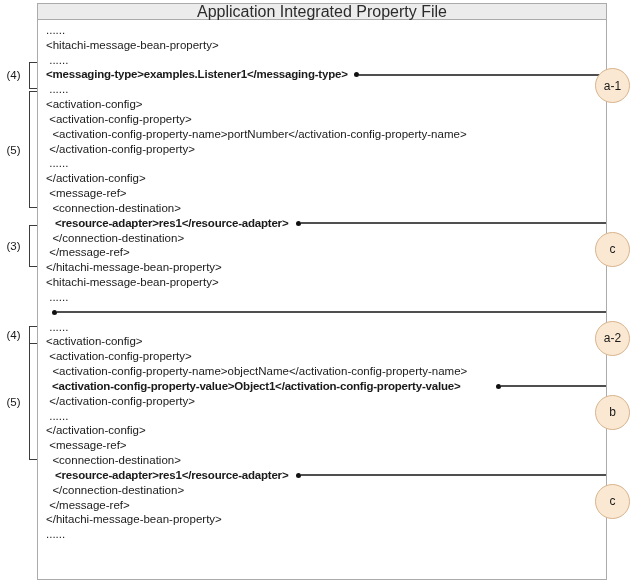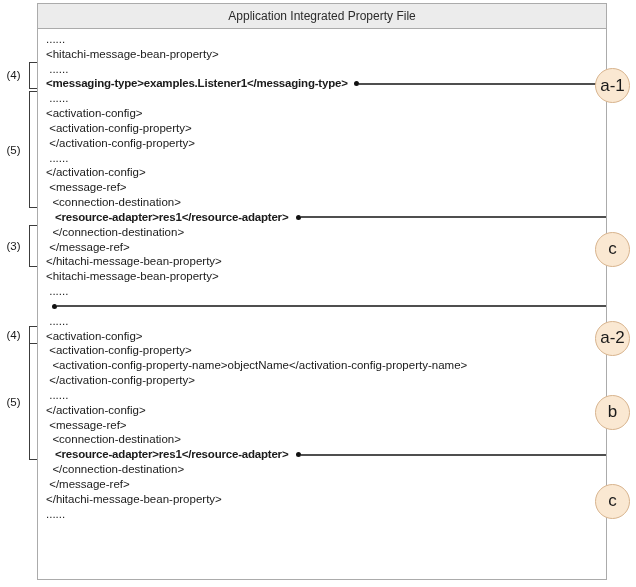--- a/index.html
+++ b/index.html
@@ -13,26 +13,26 @@
   #file-box{
     position:absolute;
     left:37px;top:3px;
     width:570px;height:577px;
     box-sizing:border-box;
     border:1px solid var(--box-border,#ababab);
     background:#ffffff;
     z-index:1;
   }
   #title-bar{
-    height:25px;
+    height:16px;
     box-sizing:border-box;
     background:var(--header-bg,#ececec);
     border-bottom:1px solid var(--header-border,#ababab);
     display:flex;align-items:center;justify-content:center;
-    font-size:12px;color:#2b2b2b;
+    font-size:16px;color:#2b2b2b;
   }
   #file-content{
     padding:3px 0 0 8px;
   }
   .row{
     height:14.83px;
     display:flex;
     align-items:center;
     white-space:pre;
     font-size:11.5px;
@@ -68,55 +68,57 @@
     line-height:14px;
   }
   .badge{
     position:absolute;
     left:595px;width:35px;height:35px;
     box-sizing:border-box;
     border-radius:50%;
     background:var(--circle-fill,#fae8d2);
     border:1px solid var(--circle-border,#d8b48e);
     display:flex;align-items:center;justify-content:center;
-    font-size:17px;color:#1a1a1a;
+    font-size:12px;color:#1a1a1a;
   }
 </style>
 </head>
 <body>
 
 <div id="canvas" style="--box-border: #ABABAB; --header-bg: #ECECEC; --header-border: #ABABAB; --text: #1A1A1A; --bracket: #3C3C3C; --leader: #4F4F4F; --dot: #111111; --circle-fill: #FAE8D2; --circle-border: #D8B48E;">
   <div id="file-box">
     <div id="title-bar">
       <span>Application Integrated Property File</span>
     </div>
     <div id="file-content">
         <div class="row"><span class="code">......</span></div>
         <div class="row"><span class="code">&lt;hitachi-message-bean-property&gt;</span></div>
         <div class="row"><span class="code"> ......</span></div>
         <div class="row em"><span class="code">&lt;messaging-type&gt;examples.Listener1&lt;/messaging-type&gt;</span><div class="dot" style="margin-left: 6px;"></div><div class="leader"></div></div>
         <div class="row"><span class="code"> ......</span></div>
         <div class="row"><span class="code">&lt;activation-config&gt;</span></div>
         <div class="row"><span class="code"> &lt;activation-config-property&gt;</span></div>
+        <div class="row"><span class="code">  &lt;activation-config-property-name&gt;portNumber&lt;/activation-config-property-name&gt;</span></div>
         <div class="row"><span class="code"> &lt;/activation-config-property&gt;</span></div>
         <div class="row"><span class="code"> ......</span></div>
         <div class="row"><span class="code">&lt;/activation-config&gt;</span></div>
         <div class="row"><span class="code"> &lt;message-ref&gt;</span></div>
         <div class="row"><span class="code">  &lt;connection-destination&gt;</span></div>
         <div class="row em"><span class="code">   &lt;resource-adapter&gt;res1&lt;/resource-adapter&gt;</span><div class="dot" style="margin-left: 8px;"></div><div class="leader"></div></div>
         <div class="row"><span class="code">  &lt;/connection-destination&gt;</span></div>
         <div class="row"><span class="code"> &lt;/message-ref&gt;</span></div>
         <div class="row"><span class="code">&lt;/hitachi-message-bean-property&gt;</span></div>
         <div class="row"><span class="code">&lt;hitachi-message-bean-property&gt;</span></div>
         <div class="row"><span class="code"> ......</span></div>
         <div class="row em"><div class="dot" style="margin-left: 6px;"></div><div class="leader"></div></div>
         <div class="row"><span class="code"> ......</span></div>
         <div class="row"><span class="code">&lt;activation-config&gt;</span></div>
         <div class="row"><span class="code"> &lt;activation-config-property&gt;</span></div>
         <div class="row"><span class="code">  &lt;activation-config-property-name&gt;objectName&lt;/activation-config-property-name&gt;</span></div>
+        <div class="row em"><span class="code">  &lt;activation-config-property-value&gt;Object1&lt;/activation-config-property-value&gt;</span><div class="dot" style="margin-left: 36px;"></div><div class="leader"></div></div>
         <div class="row"><span class="code"> &lt;/activation-config-property&gt;</span></div>
         <div class="row"><span class="code"> ......</span></div>
         <div class="row"><span class="code">&lt;/activation-config&gt;</span></div>
         <div class="row"><span class="code"> &lt;message-ref&gt;</span></div>
         <div class="row"><span class="code">  &lt;connection-destination&gt;</span></div>
         <div class="row em"><span class="code">   &lt;resource-adapter&gt;res1&lt;/resource-adapter&gt;</span><div class="dot" style="margin-left: 8px;"></div><div class="leader"></div></div>
         <div class="row"><span class="code">  &lt;/connection-destination&gt;</span></div>
         <div class="row"><span class="code"> &lt;/message-ref&gt;</span></div>
         <div class="row"><span class="code">&lt;/hitachi-message-bean-property&gt;</span></div>
         <div class="row"><span class="code">......</span></div>

